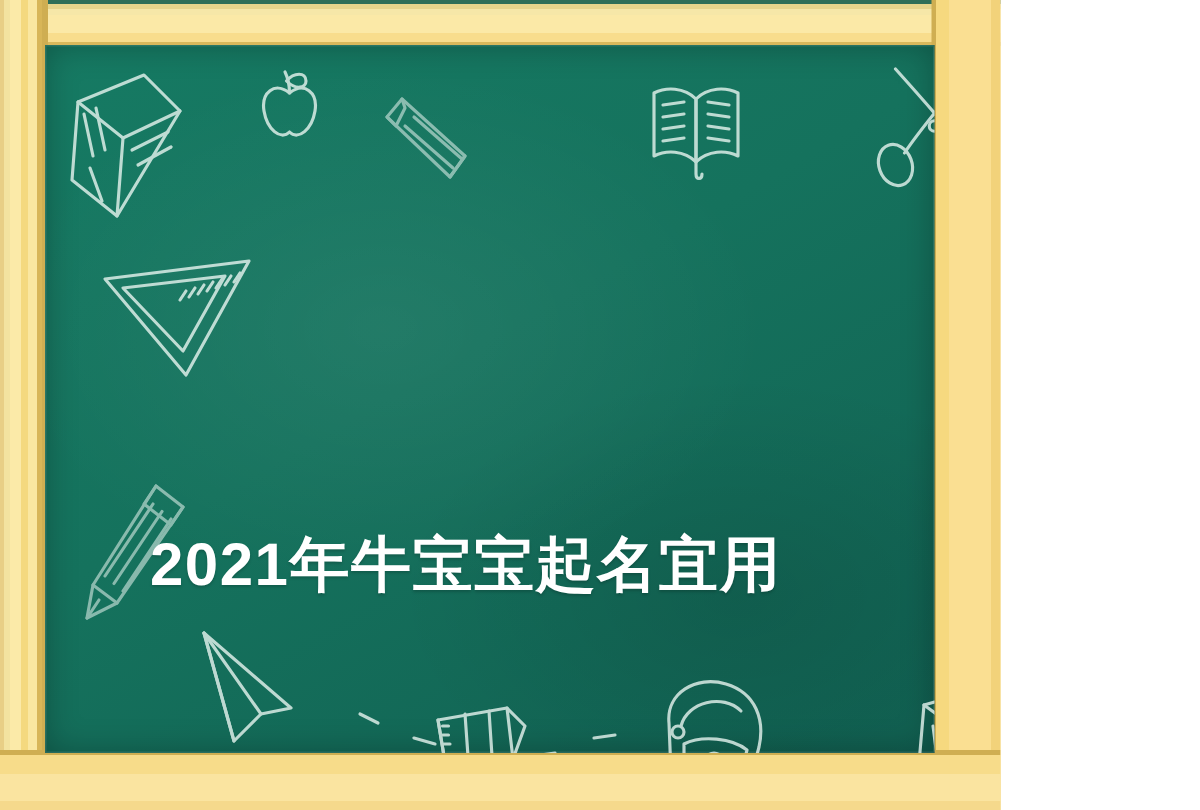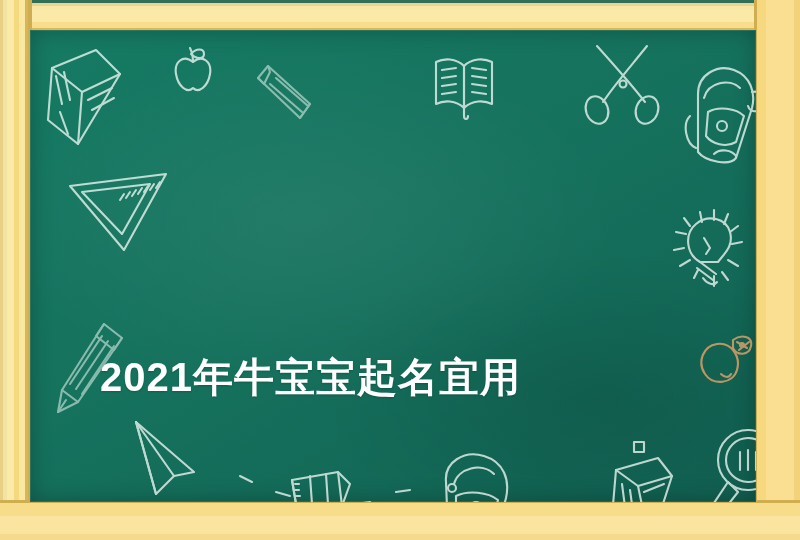--- a/index.html
+++ b/index.html
@@ -2,25 +2,26 @@
 <html><head>
 <meta charset="utf-8">
 <style>
   html, body {
     margin: 0;
     padding: 0;
     background: #ffffff;
   }
   #page {
     position: relative;
-    width: 800px;
+    width: 648px;
     height: 540px;
     overflow: hidden;
     font-family: "Liberation Sans", "DejaVu Sans", sans-serif;
     background: #f7dc8a;
+    padding-left: 19px;
   }
 
   
   .frame-outer {
     position: absolute;
     inset: 0;
     background:
       linear-gradient(to bottom,
         #2f6f59 0px, #2f6f59 3px,
         #e7d58c 3px, #e7d58c 6px,

